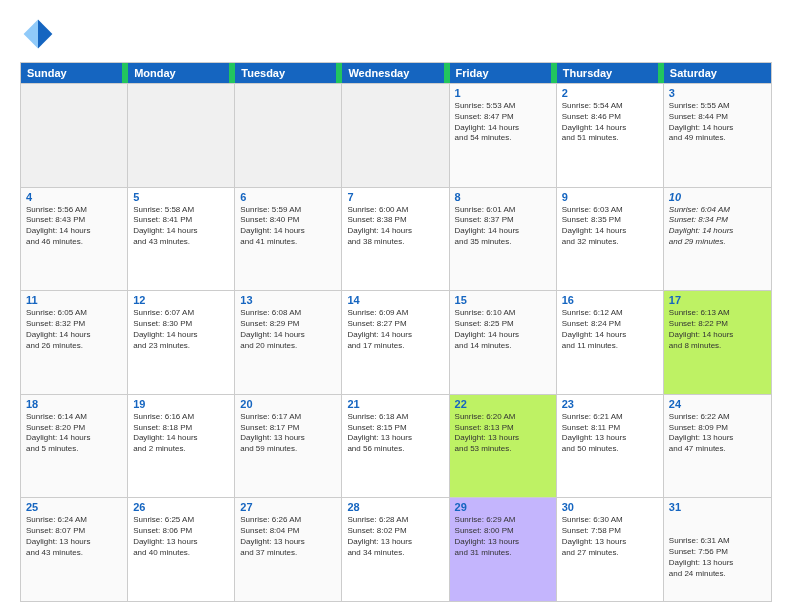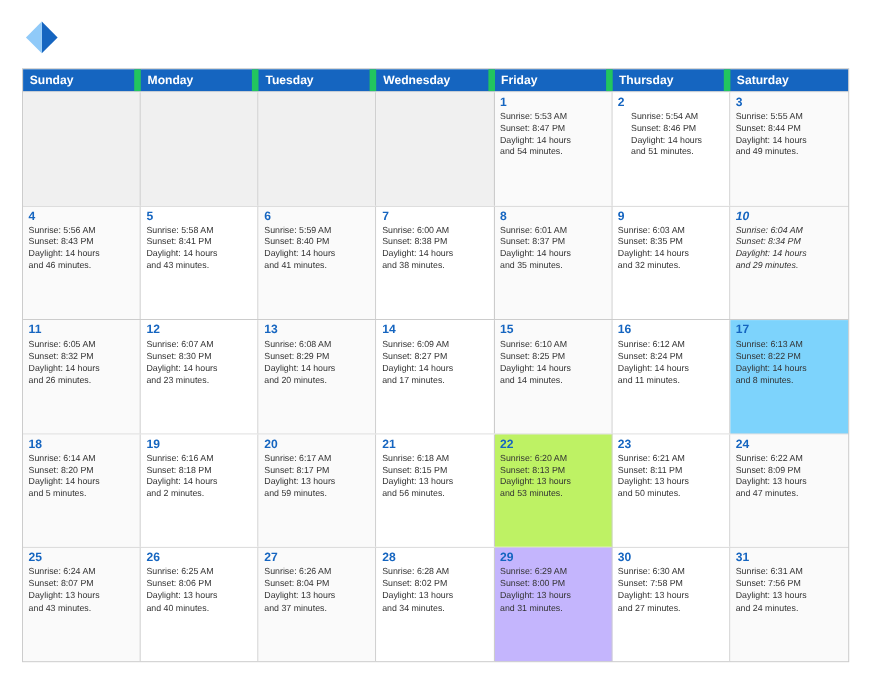--- a/index.html
+++ b/index.html
@@ -150,21 +150,21 @@
           <div class="cal-cell empty shaded"></div>
           <div class="cal-cell" style="background: rgb(250, 250, 250);">
             <div class="day-number">1</div>
             <div class="cell-text" style="white-space: pre-line;">Sunrise: 5:53 AM
 Sunset: 8:47 PM
 Daylight: 14 hours
 and 54 minutes.</div>
           </div>
           <div class="cal-cell">
             <div class="day-number">2</div>
-            <div class="cell-text" style="white-space: pre-line; margin-left: 12px;">Sunrise: 5:54 AM
+            <div class="cell-text" style="white-space: pre-line;">Sunrise: 5:54 AM
 Sunset: 8:46 PM
 Daylight: 14 hours
 and 51 minutes.</div>
           </div>
           <div class="cal-cell" style="background: rgb(250, 250, 250);">
             <div class="day-number">3</div>
             <div class="cell-text" style="white-space: pre-line;">Sunrise: 5:55 AM
 Sunset: 8:44 PM
 Daylight: 14 hours
 and 49 minutes.</div>
@@ -257,21 +257,21 @@
 Daylight: 14 hours
 and 14 minutes.</div>
           </div>
           <div class="cal-cell">
             <div class="day-number">16</div>
             <div class="cell-text" style="white-space: pre-line;">Sunrise: 6:12 AM
 Sunset: 8:24 PM
 Daylight: 14 hours
 and 11 minutes.</div>
           </div>
-          <div class="cal-cell" style="background: #7dd3fc;">
+          <div class="cal-cell" style="background: #bef264;">
             <div class="day-number">17</div>
             <div class="cell-text" style="white-space: pre-line;">Sunrise: 6:13 AM
 Sunset: 8:22 PM
 Daylight: 14 hours
 and 8 minutes.</div>
           </div>
         </div>
         <div class="cal-row">
           <div class="cal-cell" style="background: rgb(250, 250, 250);">
             <div class="day-number">18</div>
@@ -359,21 +359,21 @@
 Daylight: 13 hours
 and 31 minutes.</div>
           </div>
           <div class="cal-cell">
             <div class="day-number">30</div>
             <div class="cell-text" style="white-space: pre-line;">Sunrise: 6:30 AM
 Sunset: 7:58 PM
 Daylight: 13 hours
 and 27 minutes.</div>
           </div>
-          <div class="cal-cell" style="background: rgb(250, 250, 250);">
+          <div class="cal-cell" style="background: rgb(250, 250, 250); gap: 21px;">
             <div class="day-number">31</div>
             <div class="cell-text" style="white-space: pre-line;">Sunrise: 6:31 AM
 Sunset: 7:56 PM
 Daylight: 13 hours
 and 24 minutes.</div>
           </div>
         </div>
       </div>
   </div>
 </div>

